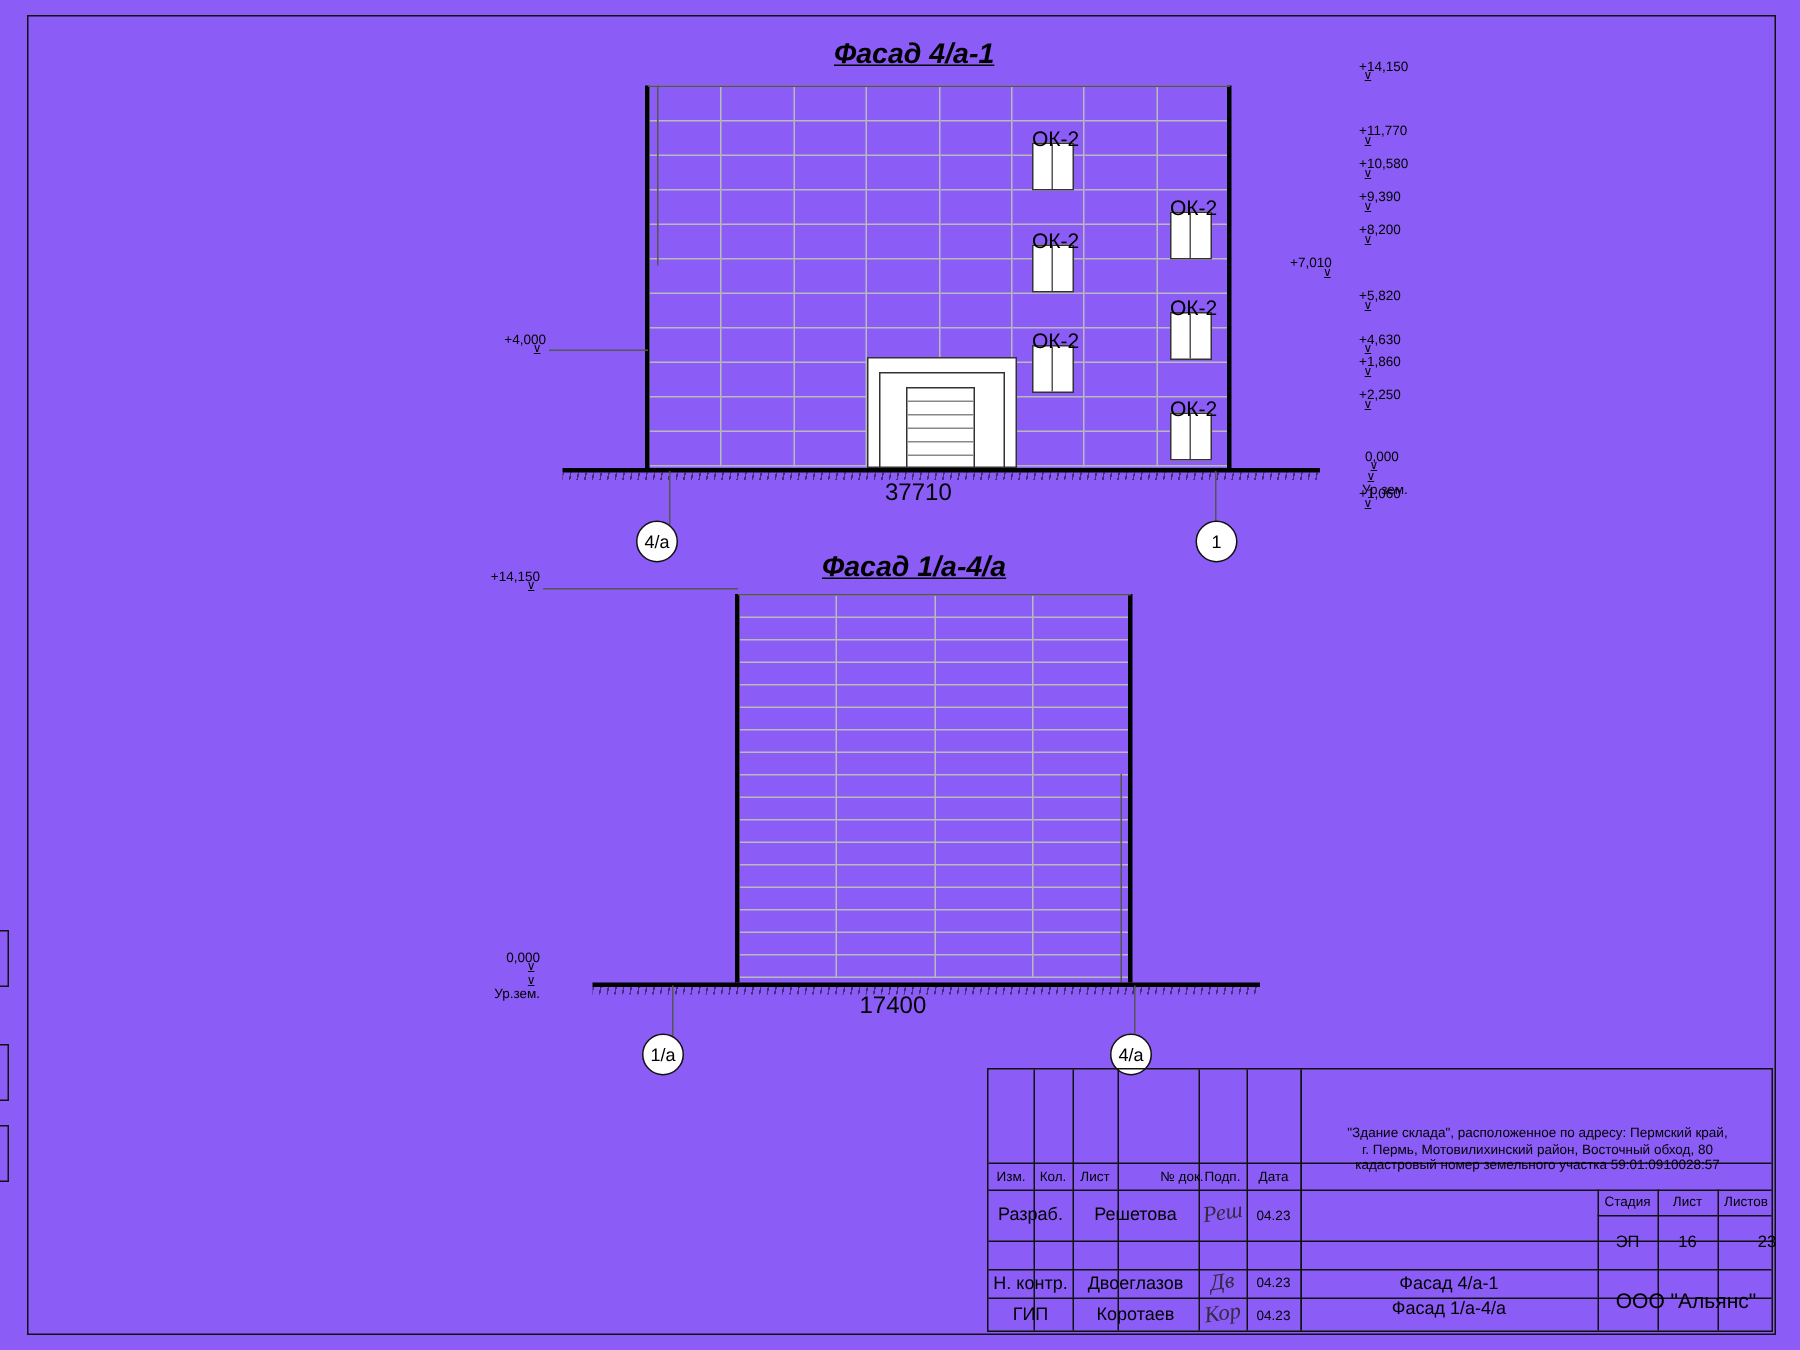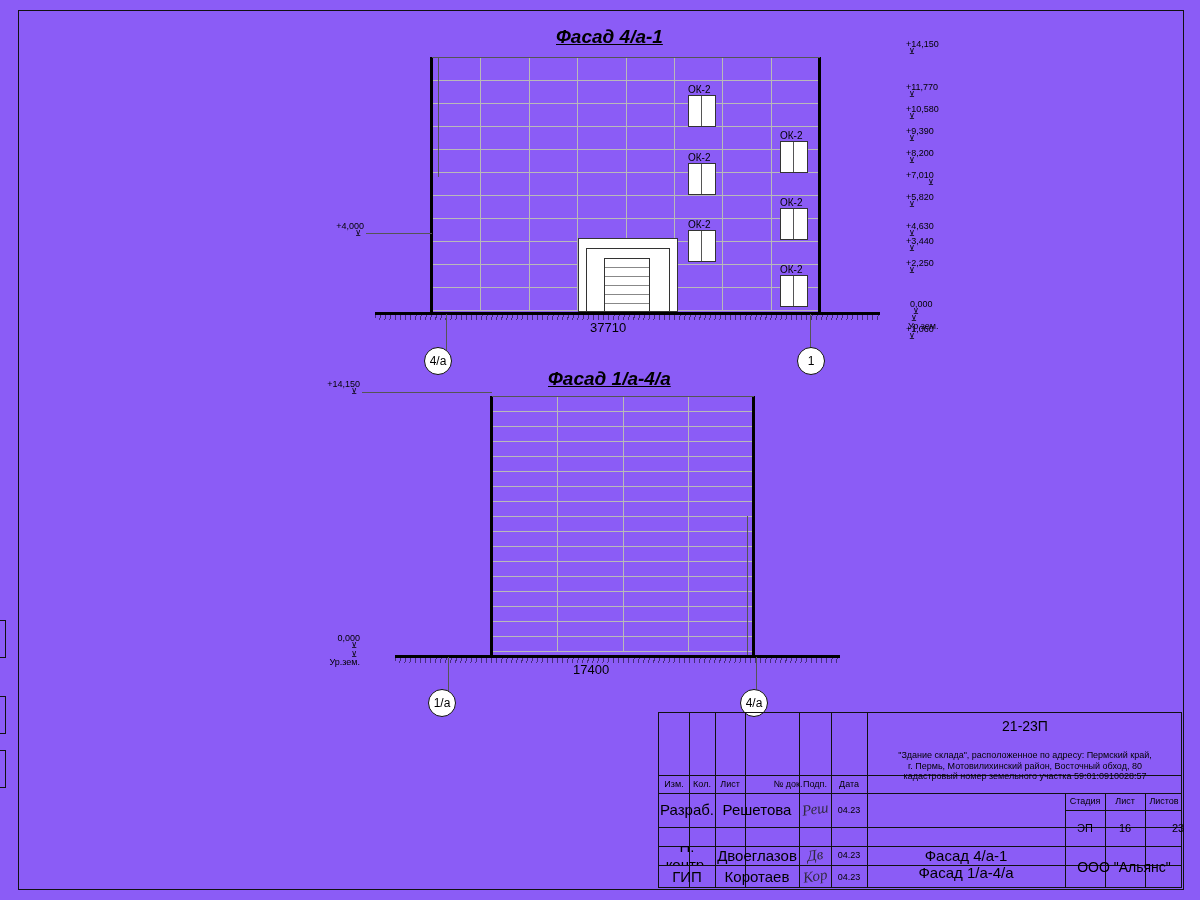--- a/index.html
+++ b/index.html
@@ -65,21 +65,21 @@
     box-sizing: border-box;
     border: 1.5px solid #333;
     background: #fff;
   }
   .window .mull {
     box-sizing: border-box;
     border-right: 1px solid #555;
     height: 100%;
   }
   .win-label {
-    font-size: 10px;
+    font-size: 14px;
     white-space: nowrap;
   }
 
   .door {
     box-sizing: border-box;
     border: 1.5px solid #333;
     background: #fff;
   }
   .door .slat {
     box-sizing: border-box;
@@ -95,21 +95,21 @@
   .level-mark .tick {
     display: block;
     font-size: 8px;
     line-height: 6px;
     margin-left: 3px;
   }
   .level-mark.right-al { text-align: right; }
   .level-mark.right-al .tick { margin-left: 0; margin-right: 3px; }
 
   .dim-text {
-    font-size: 13px;
+    font-size: 16px;
     white-space: nowrap;
   }
 
   .axis-bubble {
     width: 26px; height: 26px;
     border: 1px solid #111;
     border-radius: 50%;
     font-size: 12px;
     display: flex;
     align-items: center;
@@ -133,21 +133,21 @@
   .stamp-cell {
     position: absolute;
     display: flex;
     align-items: center;
     justify-content: center;
     text-align: center;
     line-height: 1.15;
     box-sizing: border-box;
     overflow: hidden;
   }
-  .stamp-cell.small { font-size: 15px; }
+  .stamp-cell.small { font-size: 12px; }
   .stamp-cell.xsmall { font-size: 9px; }
   .stamp-cell.big { font-size: 14px; }
   .sig {
     font-family: "Liberation Serif", serif;
     font-style: italic;
     font-size: 15px;
     color: #222;
     transform: rotate(-8deg);
     opacity: .85;
   }
@@ -331,34 +331,34 @@
     <span class="tick">⊻</span>
   </div>
   <div class="abs level-mark" style="left:906px; top:127px;">
     <span>+9,390</span>
     <span class="tick">⊻</span>
   </div>
   <div class="abs level-mark" style="left:906px; top:149px;">
     <span>+8,200</span>
     <span class="tick">⊻</span>
   </div>
-  <div class="abs level-mark" style="left:906px; top:171px;text-align:right;">
+  <div class="abs level-mark" style="left:860px; top:171px;text-align:right;">
     <span>+7,010</span>
     <span class="tick">⊻</span>
   </div>
   <div class="abs level-mark" style="left:906px; top:193px;">
     <span>+5,820</span>
     <span class="tick">⊻</span>
   </div>
   <div class="abs level-mark" style="left:906px; top:222px;">
     <span>+4,630</span>
     <span class="tick">⊻</span>
   </div>
   <div class="abs level-mark" style="left:906px; top:237px;">
-    <span>+3,440</span>
+    <span>+1,860</span>
     <span class="tick">⊻</span>
   </div>
   <div class="abs level-mark" style="left:906px; top:259px;">
     <span>+2,250</span>
     <span class="tick">⊻</span>
   </div>
   <div class="abs level-mark" style="left:906px; top:281px;margin-top:44px;">
     <span>+1,060</span>
     <span class="tick">⊻</span>
   </div>
@@ -494,21 +494,20 @@
     <div class="v" style="left:86px; top:0; bottom:0;"></div>
     <div class="v" style="left:140px; top:0; bottom:0;"></div>
     <div class="v" style="left:172px; top:0; bottom:0;"></div>
     <div class="v" style="left:208px; top:0; bottom:0;"></div>
 
     <div class="v" style="left:208px;"></div>
     <div class="v" style="left:406px; top:80px; bottom:0;"></div>
     <div class="v" style="left:446px; top:80px; bottom:0;"></div>
     <div class="v" style="left:486px; top:80px; bottom:0;"></div>
 
-    <div class="stamp-cell big" style="left:208px; top:0; width:316px; height:26px;">21-23П</div>
 
     <div class="stamp-cell xsmall" style="left:210px; top:28px; width:312px; height:50px; white-space:pre-line;">"Здание склада", распoложенное по адресу: Пермский край,
 г. Пермь, Мотовилихинский район, Восточный обход, 80
 кадастровый номер земельного участка 59:01:0910028:57</div>
 
     <div class="stamp-cell xsmall" style="left:0; top:62px; width:30px; height:18px;">Изм.</div>
     <div class="stamp-cell xsmall" style="left:30px; top:62px; width:26px; height:18px;">Кол.</div>
     <div class="stamp-cell xsmall" style="left:56px; top:62px; width:30px; height:18px;">Лист</div>
     <div class="stamp-cell xsmall" style="left:102px; top:62px; width:54px; height:18px;">№ док.</div>
     <div class="stamp-cell xsmall" style="left:140px; top:62px; width:32px; height:18px;">Подп.</div>

